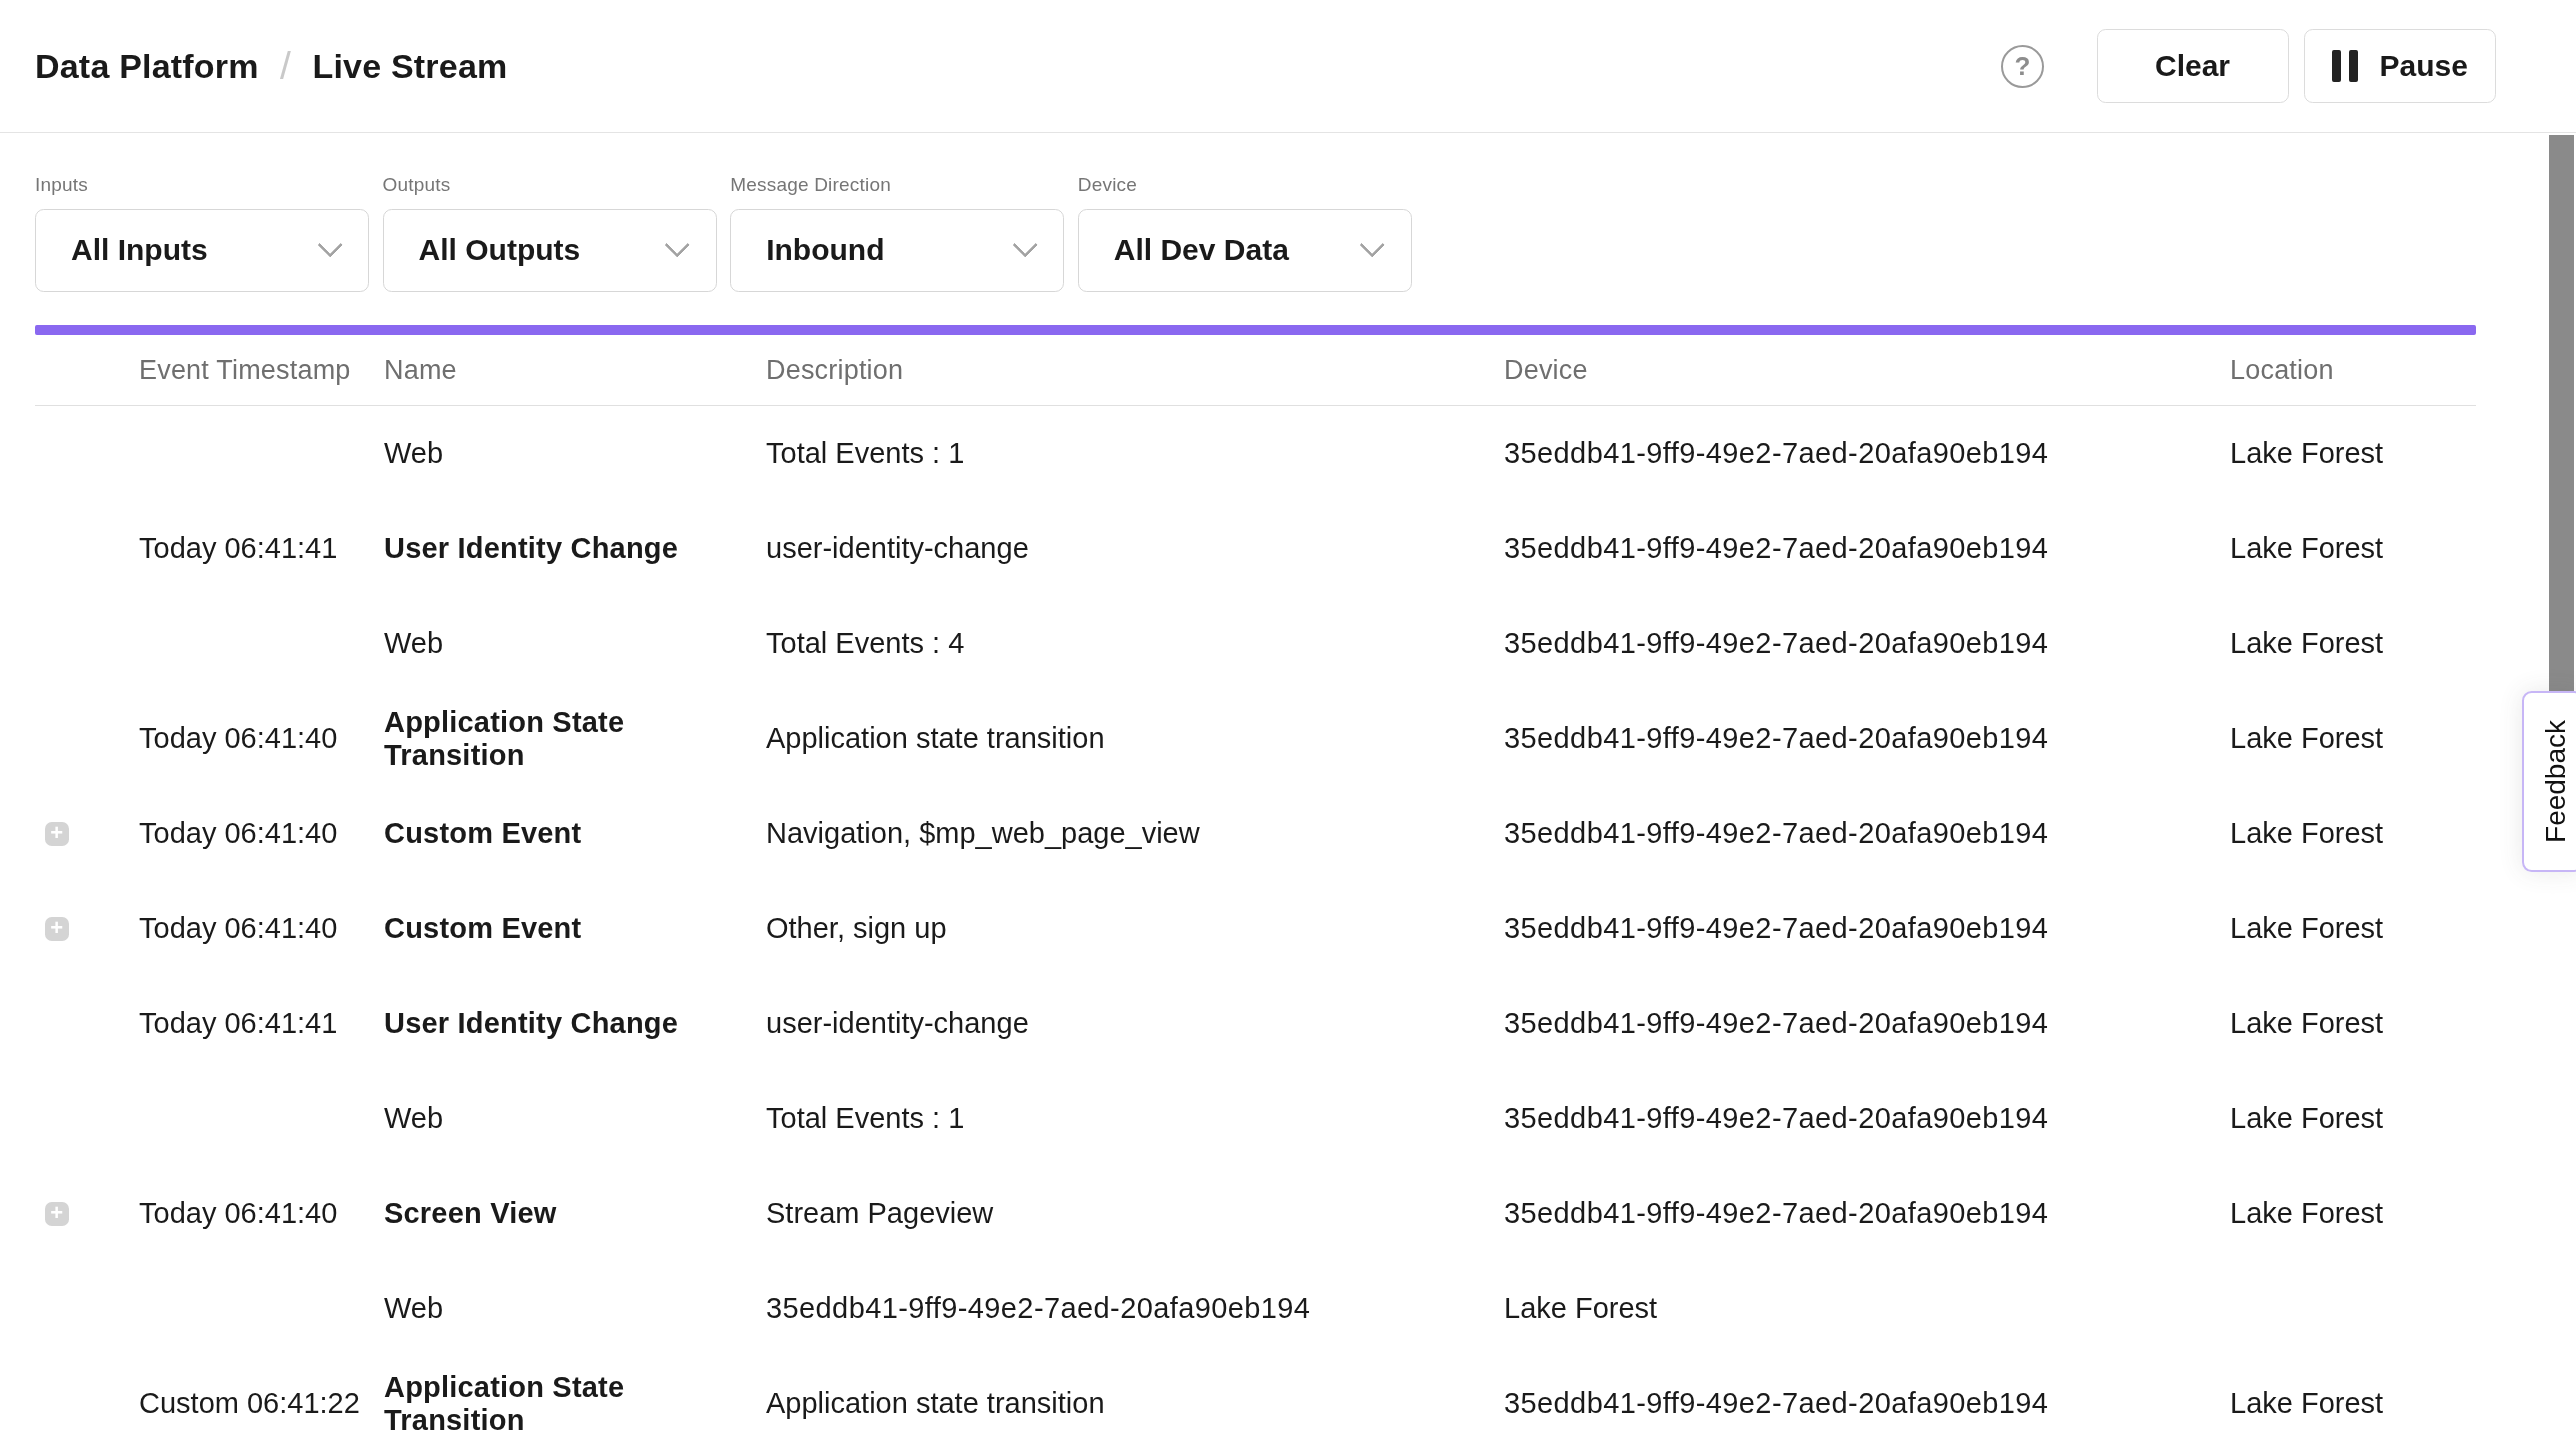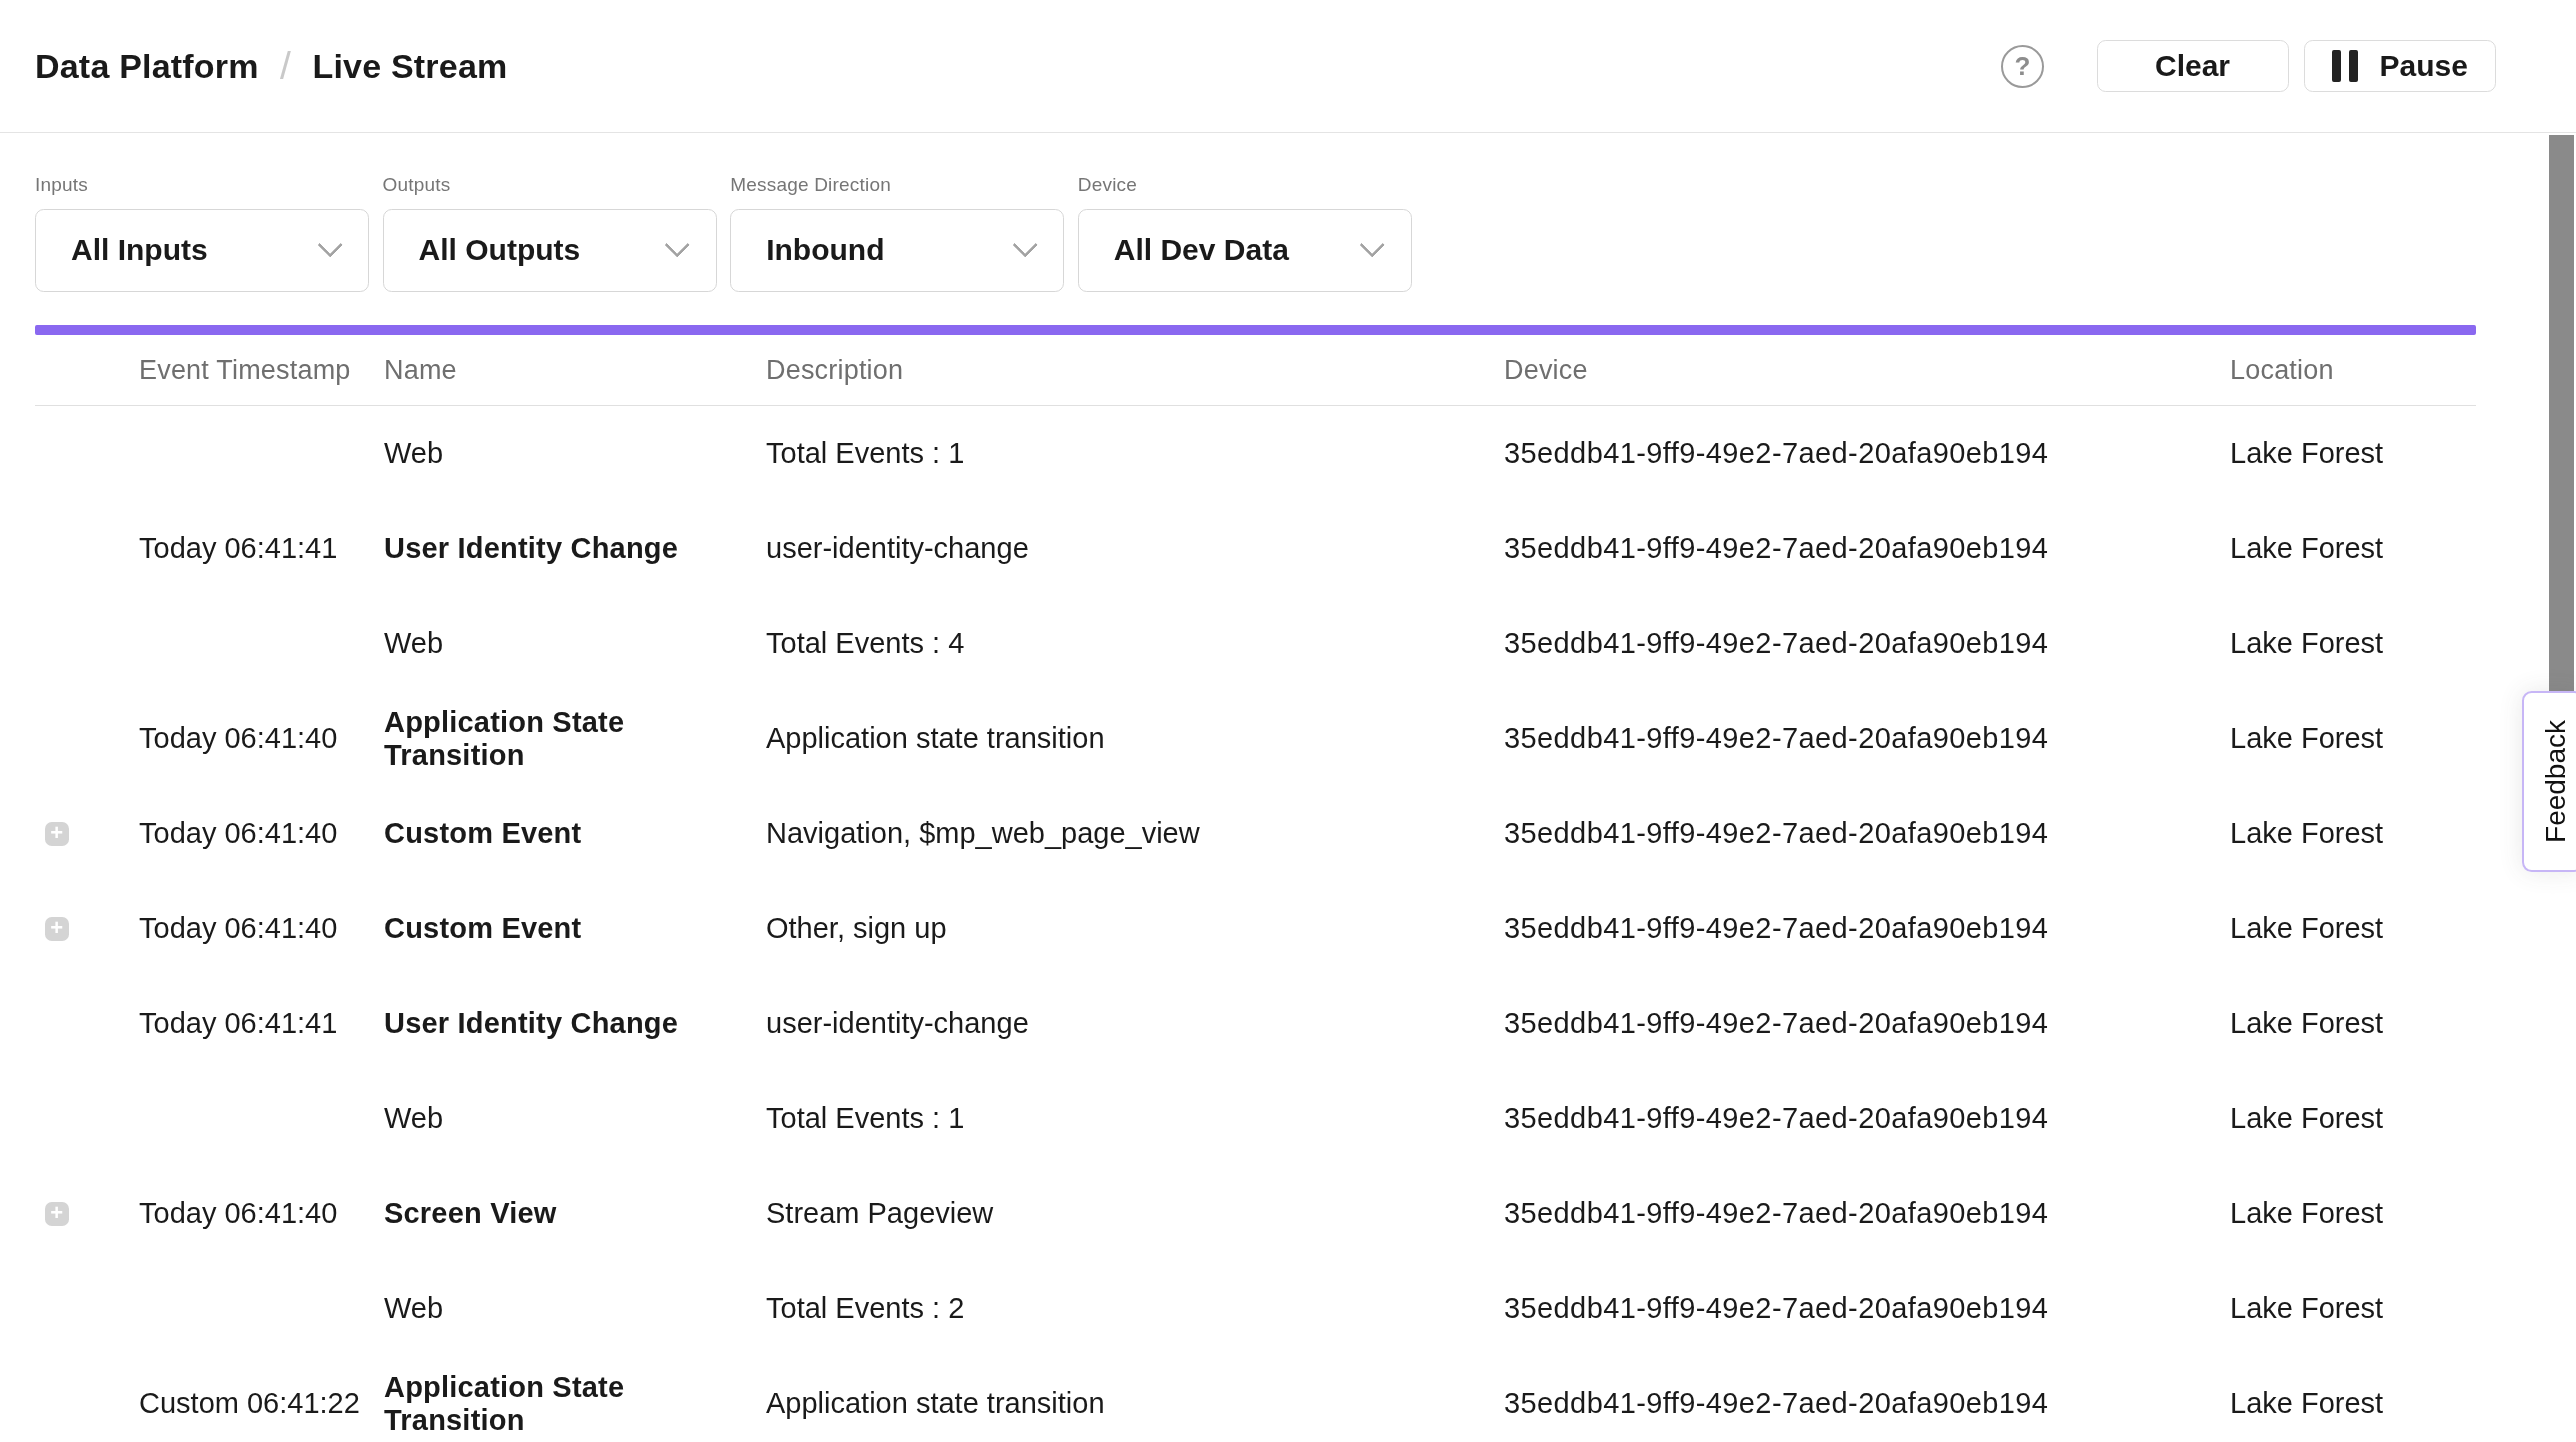--- a/index.html
+++ b/index.html
@@ -9,21 +9,21 @@
 
   
   .app-header { height:133px; display:flex; align-items:center; justify-content:space-between;
     padding:0 80px 0 35px; border-bottom:1.9px solid #e4e4e4; }
   .breadcrumb { display:flex; align-items:center; gap:21.4px; font-size:34px; font-weight:700; letter-spacing:0.2px; }
   .breadcrumb .sep { color:#c9c9c9; font-weight:300; font-size:39px; }
   .header-actions { display:flex; align-items:center; gap:15.5px; }
   .help-circle { width:43px; height:43px; border:2.9px solid #9a9a9a; border-radius:50%;
     color:#8d8d8d; display:flex; align-items:center; justify-content:center;
     font-size:26px; font-weight:700; margin-right:37px; }
-  .btn { width:192px; height:52px; background:#fff; border:1.9px solid #dcdcdc; border-radius:8.7px;
+  .btn { width:192px; height:74px; background:#fff; border:1.9px solid #dcdcdc; border-radius:8.7px;
     font-family:inherit; font-size:30px; font-weight:700; color:#1a1a1a;
     display:flex; align-items:center; justify-content:center; gap:21.4px; cursor:pointer; }
   .pause-bars { display:inline-flex; gap:8.7px; }
   .pause-bars i { width:8.7px; height:32px; background:#232323; border-radius:1.9px; }
 
   
   .filters { display:flex; gap:13.6px; padding:41px 0 0 35px; }
   .filter-label { font-size:19px; color:#767676; margin-bottom:12.6px; letter-spacing:0.2px; }
   .select { width:334px; height:83px; border:1.9px solid #d7d7d7; border-radius:8.7px; background:#fff;
     display:flex; align-items:center; justify-content:space-between; padding:0 29px 0 35px; cursor:pointer; }
@@ -230,21 +230,20 @@
     <div class="td loc">Lake Forest</div>
   </div>
       <div class="tr">
     <div class="td icon-col">
       <span class="expand-btn" style="visibility: hidden;">
             <span class="plus">+</span>
           </span>
     </div>
     <div class="td ts"></div>
     <div class="td name">Web</div>
-    <div class="td desc">Total Events : 2</div>
     <div class="td device">35eddb41-9ff9-49e2-7aed-20afa90eb194</div>
     <div class="td loc">Lake Forest</div>
   </div>
       <div class="tr">
     <div class="td icon-col">
       <span class="expand-btn" style="visibility: hidden;">
             <span class="plus">+</span>
           </span>
     </div>
     <div class="td ts">Custom 06:41:22</div>

